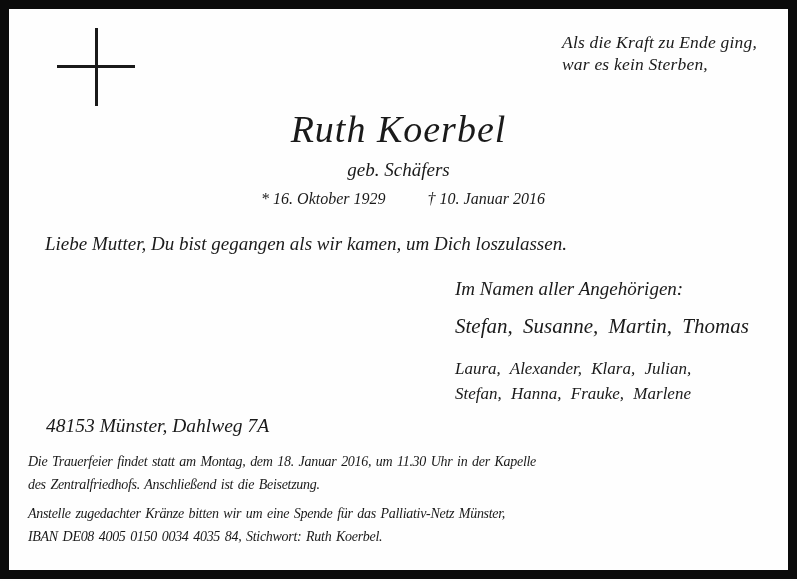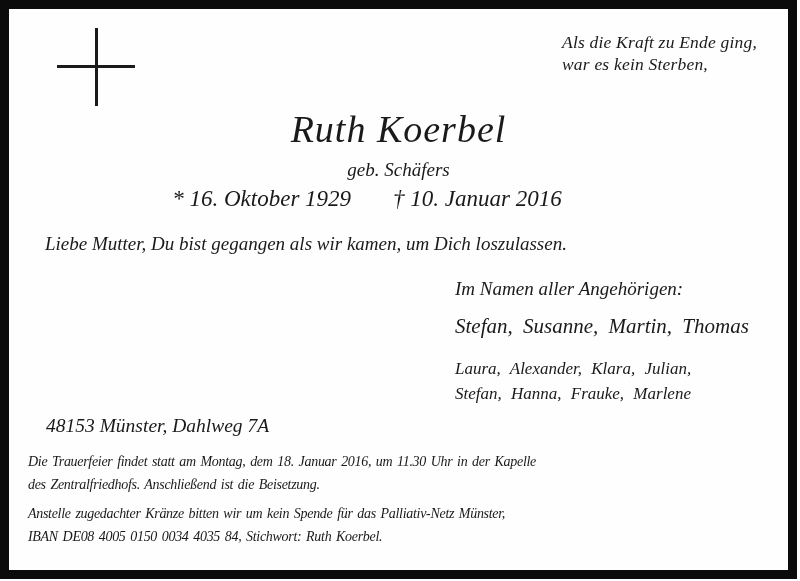--- a/index.html
+++ b/index.html
@@ -49,21 +49,21 @@
     letter-spacing: 1px;
   }
   .maiden {
     left: 0; top: 158px; width: 797px;
     text-align: center;
     font-size: 19px; line-height: 24px;
   }
   .dates {
     left: 0; top: 186px; width: 734px;
     display: flex; justify-content: center; gap: 42px;
-    font-size: 23px; line-height: 26px;
+    font-size: 16px; line-height: 26px; padding-left: 36px;
   }
 
   .farewell {
     left: 45px; top: 231px;
     font-size: 19px; line-height: 25px;
   }
 
   .mourners { left: 455px; top: 277px; }
   .mourners .intro { font-size: 19px; line-height: 24px; }
   .mourners .group1 {
@@ -128,17 +128,17 @@
   </div>
 
   <div class="abs address nowrap">48153 Münster, Dahlweg 7A</div>
 
   <div class="abs para funeral">
     <div class="nowrap">Die Trauerfeier findet statt am Montag, dem 18. Januar 2016, um 11.30 Uhr in der Kapelle</div>
     <div class="nowrap">des Zentralfriedhofs. Anschließend ist die Beisetzung.</div>
   </div>
 
   <div class="abs para donation">
-    <div class="nowrap">Anstelle zugedachter Kränze bitten wir um kein Spende für das Palliativ-Netz Münster,</div>
+    <div class="nowrap">Anstelle zugedachter Kränze bitten wir um eine Spende für das Palliativ-Netz Münster,</div>
     <div class="nowrap">IBAN DE08 4005 0150 0034 4035 84, Stichwort: Ruth Koerbel.</div>
   </div>
 
 </div>
 
 </body></html>

